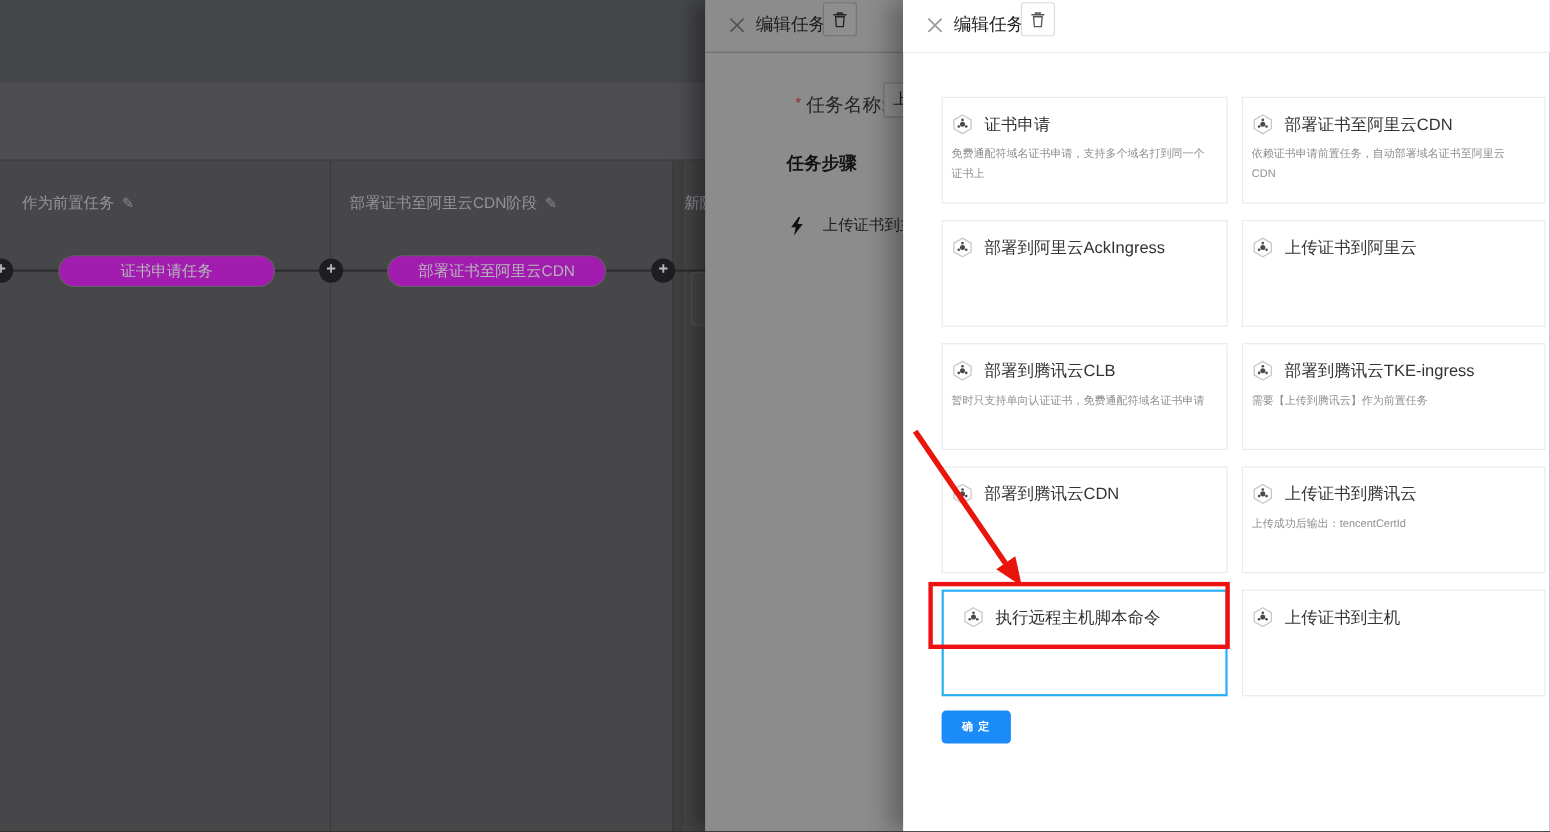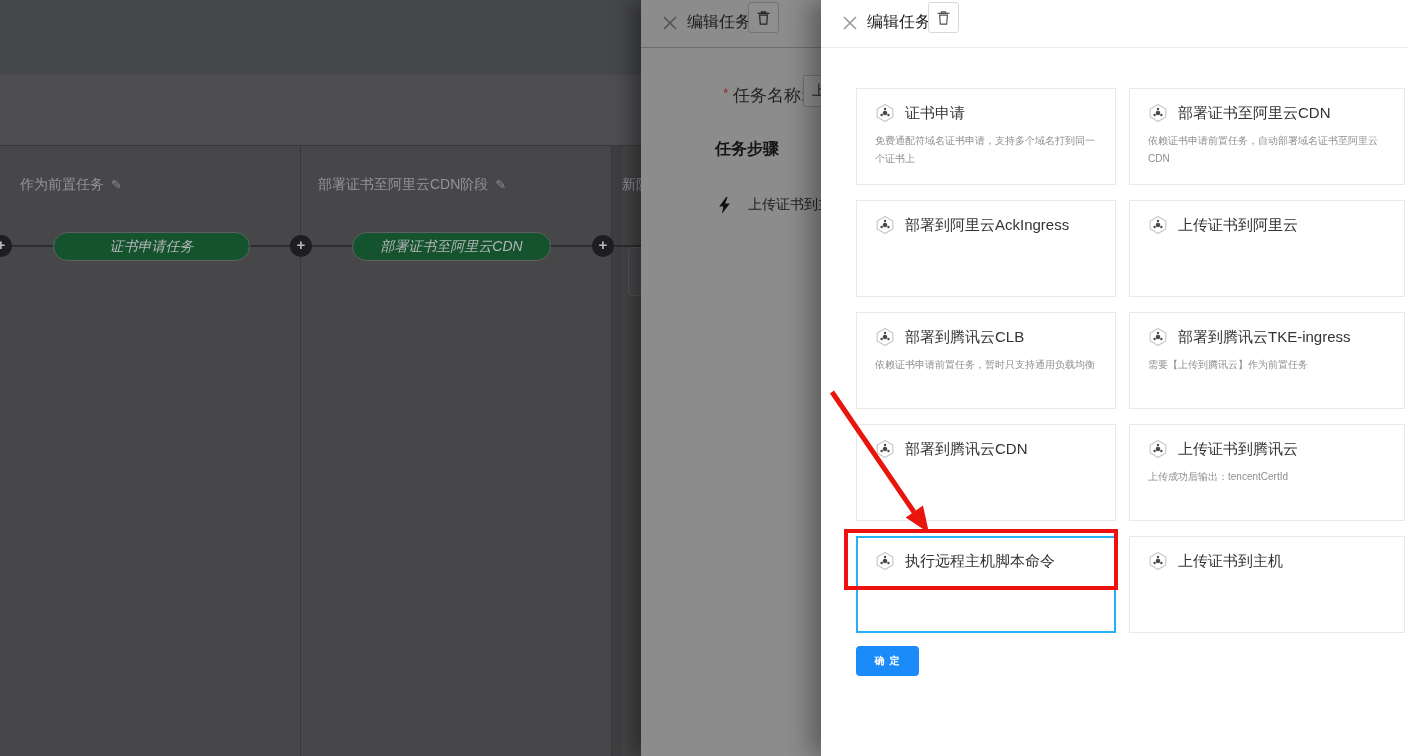--- a/index.html
+++ b/index.html
@@ -12,23 +12,23 @@
   .topbar   { position:absolute; left:0; top:0; width:100%; height:75px; background:#46474a; }
   .toolband { position:absolute; left:0; top:75px; width:100%; height:71px; background:#4e4e51; border-bottom:1px solid #38383a; }
   .stage-area { position:absolute; left:0; top:146px; width:100%; height:610px; background:#3f3f41; }
   .stage-col { position:absolute; top:0; height:610px; background:#474749; }
   .col1 { left:0;   width:301px; border-right:1px solid #39393b; }
   .col2 { left:301px; width:311px; border-right:1px solid #39393b; }
   .col3 { left:620px; width:420px; background:#454547; border-left:1px solid #3d3d3f; }
   .stage-title { position:absolute; top:30px; font-size:14px; color:#93949a; white-space:nowrap; }
   .stage-title .pencil { margin-left:7px; font-size:13px; color:#8a8b90; }
   .connector { position:absolute; left:0; top:99px; width:648px; height:2px; background:#2d2d2f; }
-  .task-pill { position:absolute; top:86px; height:29px; border-radius:14.5px; background:#14532d;
+  .task-pill { position:absolute; top:86px; height:29px; border-radius:14.5px; background:#a21caf;
                border:1px solid #606164; color:#b5b6ba; font-size:14px; display:flex;
-               align-items:center; justify-content:center; z-index:3; white-space:nowrap;font-style:italic; }
+               align-items:center; justify-content:center; z-index:3; white-space:nowrap; }
   .plus-circle { position:absolute; top:89px; width:22px; height:22px; border-radius:50%;
                  background:#1e1e20; color:#b9b9bb; font-size:15px; line-height:20px;
                  text-align:center; z-index:4; font-weight:bold; }
   .add-box { position:absolute; left:628px; top:101px; width:56px; height:49px;
              border:1px solid #58585a; border-radius:4px; background:#4a4a4c; z-index:3; }
 
   
   .mid-drawer { position:absolute; left:641px; top:0; width:180px; height:756px; z-index:10;
                 background:#8c8c8c; box-shadow:-10px 0 18px rgba(0,0,0,0.35); overflow:hidden; }
   .mid-drawer .drawer-header { border-bottom:1px solid #6e6e6e; }
@@ -55,21 +55,21 @@
   .right-drawer { position:absolute; left:821px; top:0; width:588px; height:756px; z-index:20;
                   background:#ffffff; box-shadow:-12px 0 22px rgba(0,0,0,0.32); }
   .right-drawer .drawer-header { border-bottom:1px solid #ebebeb; background:#fff; }
   .right-drawer .close-x { color:#9b9b9b; }
   .right-drawer .drawer-title { color:#1f1f1f; }
   .right-drawer .trash-btn { border:1px solid #d9d9d9; background:#fff; color:#555; }
 
   .cards-grid { position:absolute; left:35px; top:88px; display:grid;
                 grid-template-columns:260px 276px; column-gap:13px; row-gap:15px;
                 grid-auto-rows:97px; }
-  .task-card { background:#fff; border:1px solid #e9e9e9; padding:14px 18px 12px 18px;
+  .task-card { background:#fff; border:1px solid #e9e9e9; padding:14px 18px 12px 8px;
                cursor:pointer; overflow:hidden; }
   .task-card.selected { border:2px solid #27b0f5; padding:13px 17px 11px 17px; }
   .card-head { display:flex; align-items:center; }
   .hex-icon { flex:0 0 auto; margin-right:10px; display:inline-flex; }
   .card-title { font-size:15px; color:#333; font-weight:500; white-space:nowrap; }
   .card-desc { margin-top:9px; font-size:10px; color:#8f8f8f; line-height:1.8; }
 
   .confirm-btn { position:absolute; left:35px; top:646px; width:63px; height:30px;
                  background:#1b8bfa; border:none; border-radius:4px; color:#fff;
                  font-size:10px; font-weight:700; cursor:pointer; font-family:inherit;
@@ -232,21 +232,21 @@
               <svg width="20" height="20" viewBox="0 0 20 20">
                 <polygon points="10,1.5 17.8,6 17.8,14 10,18.5 2.2,14 2.2,6" fill="#fff" stroke="#c8c8c8" stroke-width="1.2"></polygon>
                 <circle cx="10" cy="10" r="2.3" fill="#4a4a4a"></circle>
                 <circle cx="10" cy="6" r="1.2" fill="#4a4a4a"></circle>
                 <circle cx="6.6" cy="12" r="1.2" fill="#4a4a4a"></circle>
                 <circle cx="13.4" cy="12" r="1.2" fill="#4a4a4a"></circle>
               </svg>
             </span>
           <span class="card-title">部署到腾讯云CLB</span>
           </div>
-        <div class="card-desc">依赖证书申请前置任务，暂时只支持通用负载均衡</div>
+        <div class="card-desc">暂时只支持单向认证证书，免费通配符域名证书申请</div>
       </div>
 
       <div class="task-card">
         <div class="card-head">
             <span class="hex-icon">
               <svg width="20" height="20" viewBox="0 0 20 20">
                 <polygon points="10,1.5 17.8,6 17.8,14 10,18.5 2.2,14 2.2,6" fill="#fff" stroke="#c8c8c8" stroke-width="1.2"></polygon>
                 <circle cx="10" cy="10" r="2.3" fill="#4a4a4a"></circle>
                 <circle cx="10" cy="6" r="1.2" fill="#4a4a4a"></circle>
                 <circle cx="6.6" cy="12" r="1.2" fill="#4a4a4a"></circle>

